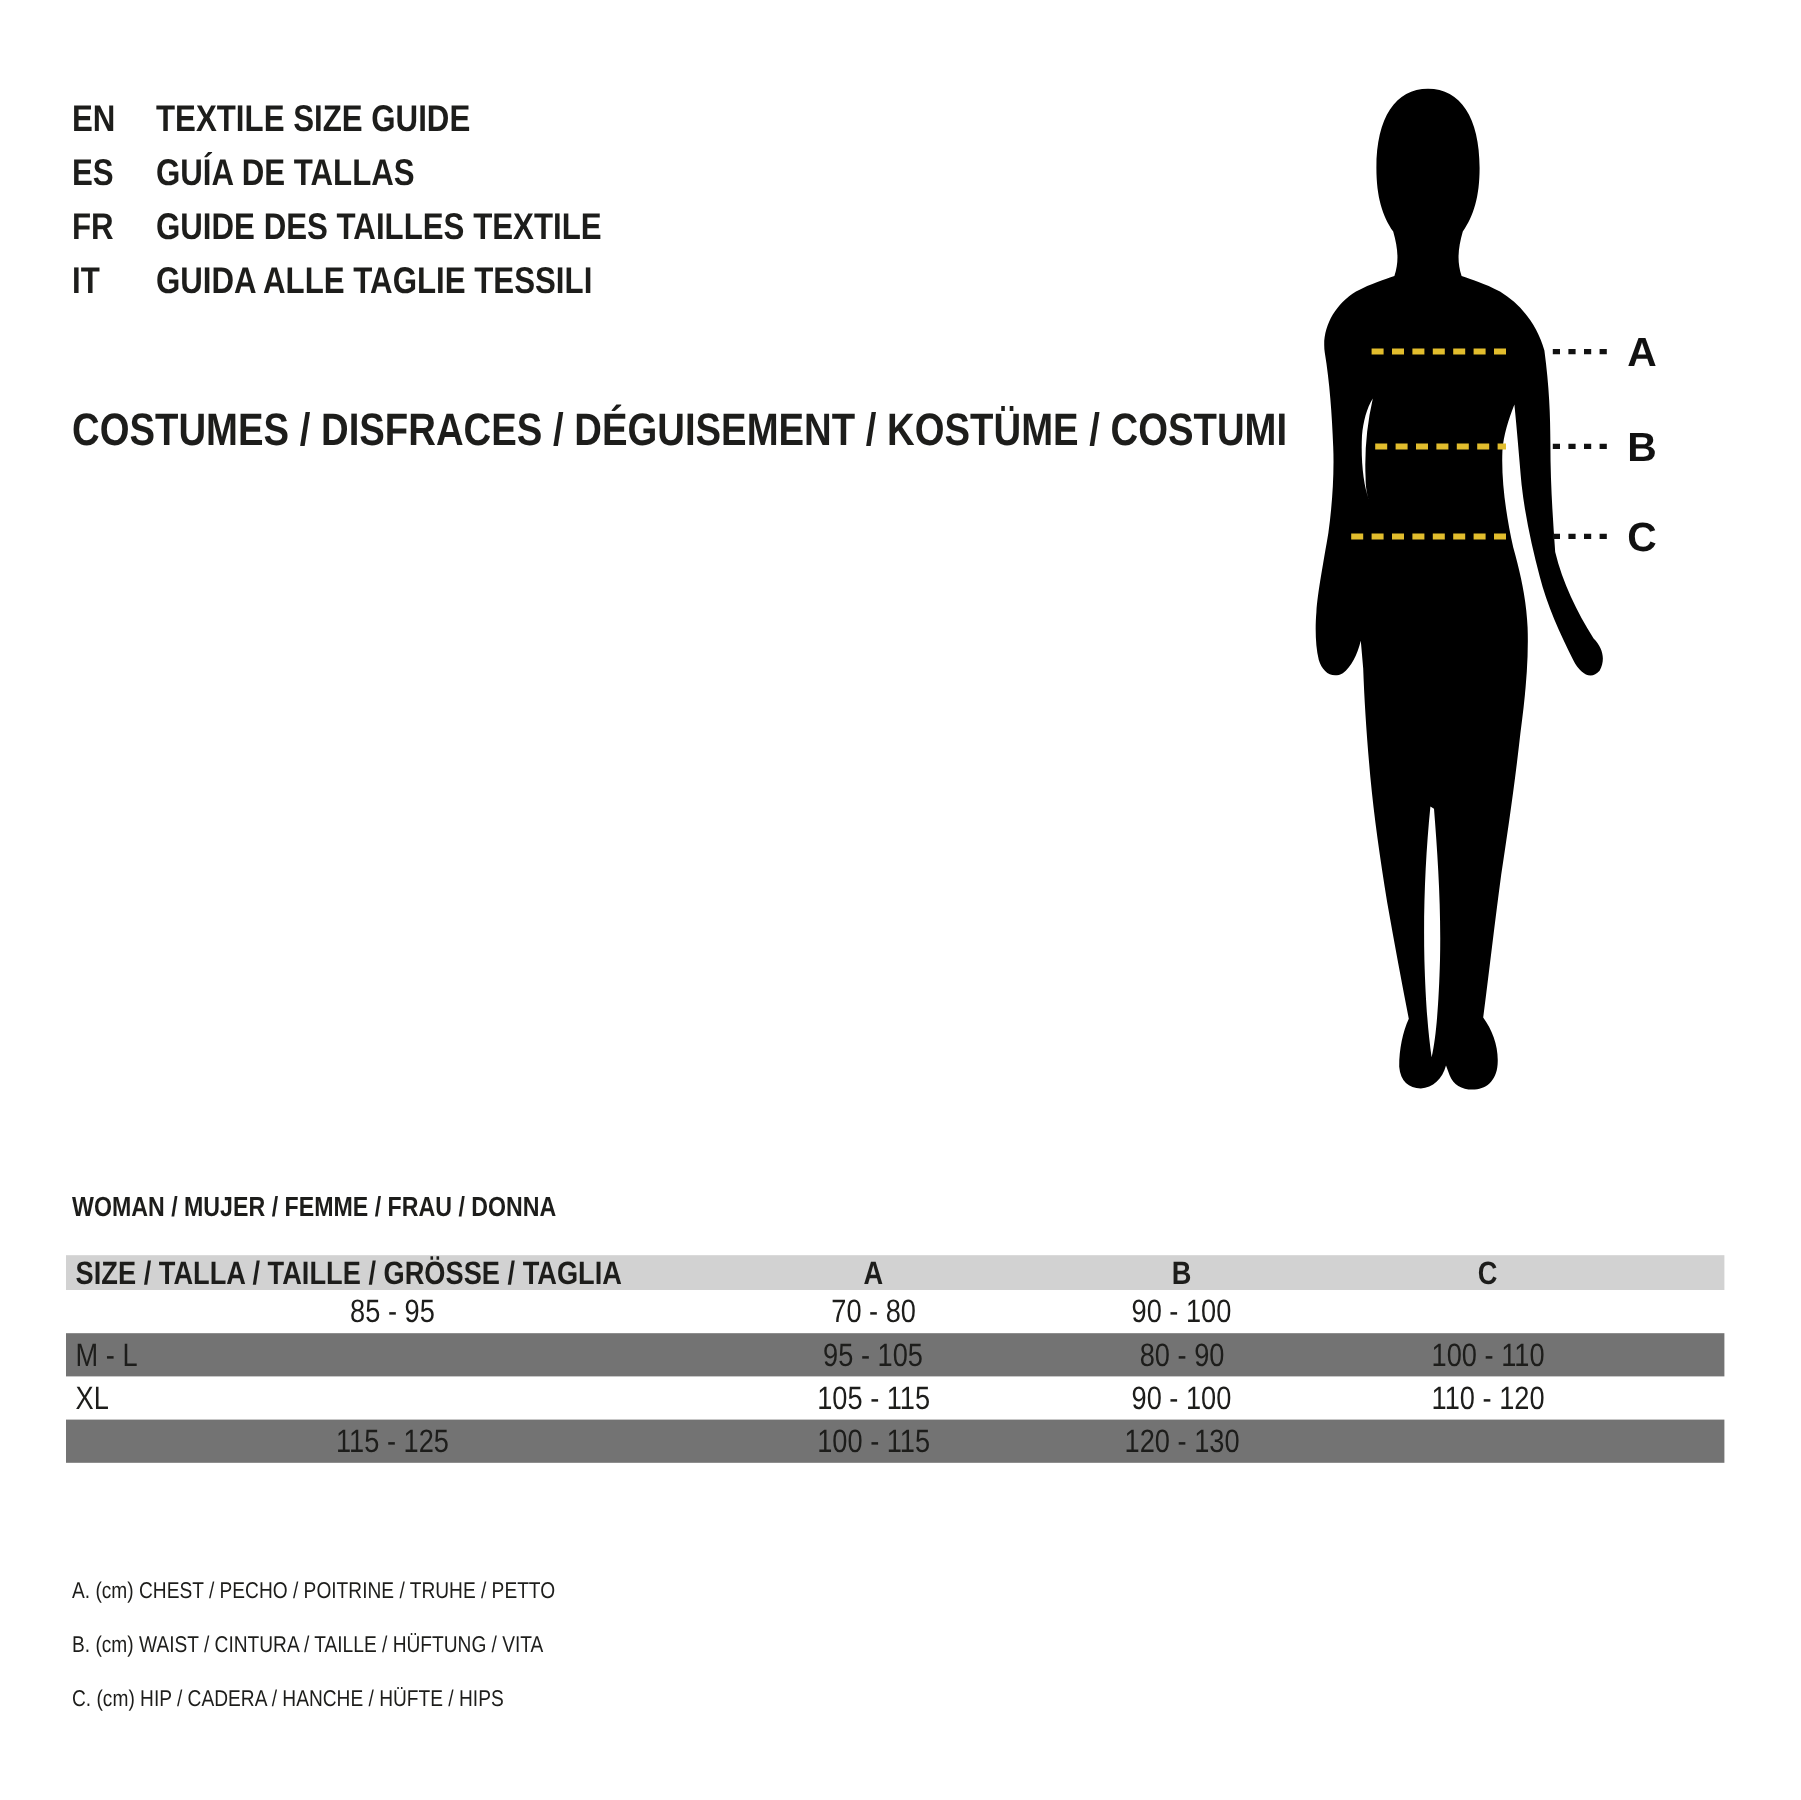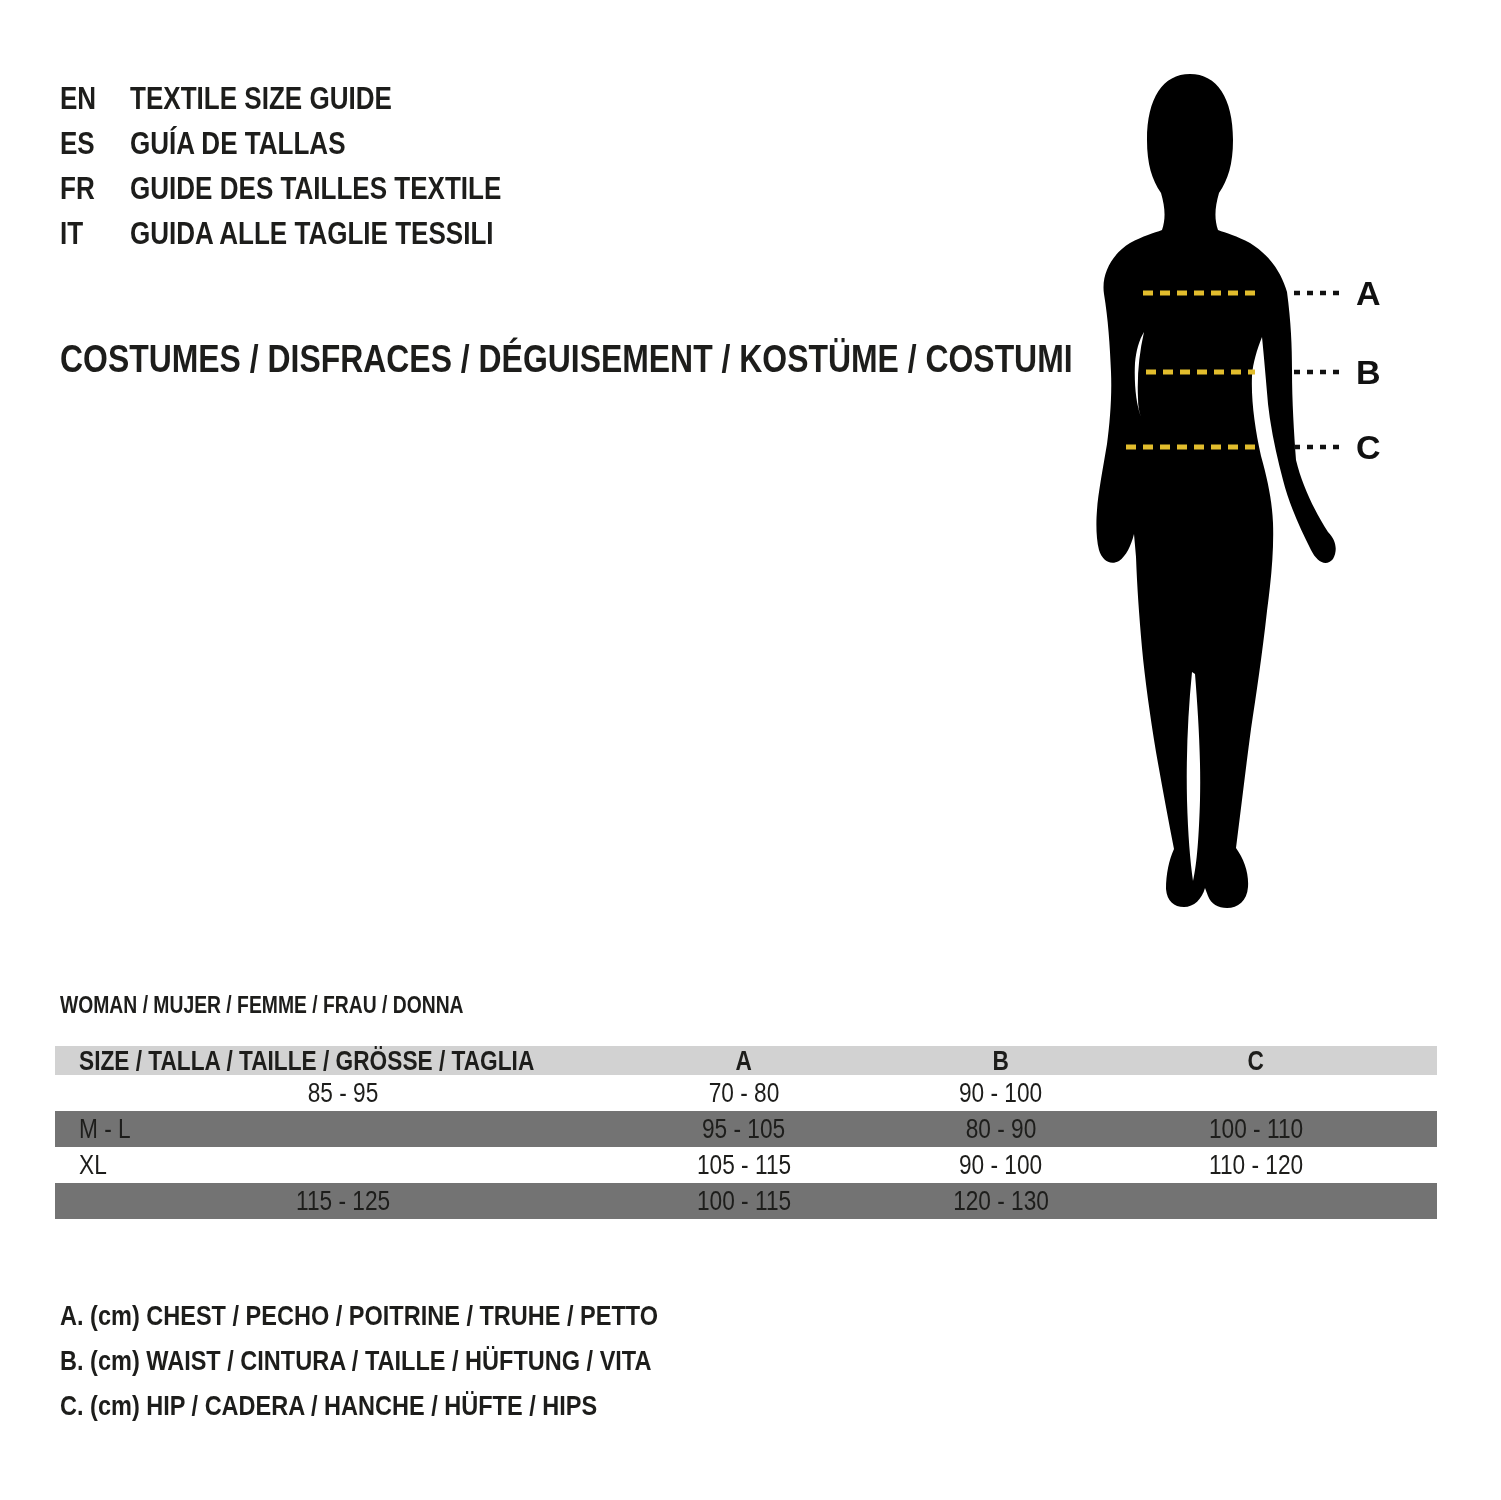--- a/index.html
+++ b/index.html
@@ -19,30 +19,30 @@
   .costumes{position:absolute;left:60px;top:340px;font-size:38px;font-weight:bold;line-height:1;}
 
   
   .figure{position:absolute;left:1040px;top:60px;width:460px;height:900px;}
 
   
   .woman-title{position:absolute;left:60px;top:992px;font-size:23px;font-weight:bold;}
 
   
   .size-table{position:absolute;left:55px;top:1046px;width:1382px;font-size:27px;}
-  .trow{display:grid;grid-template-columns:545px 256px 258px 252px 71px;align-items:center;padding-left:16px;}
+  .trow{display:grid;grid-template-columns:545px 256px 258px 252px 71px;align-items:center;}
   .thead{height:29px;background:#d2d2d2;font-weight:bold;}
   .tdata{height:36px;}
   .tdata.alt{background:#737373;}
   .c0{text-align:left;padding-left:8px;}
   .cc{text-align:center;}
 
   
   .legend{position:absolute;left:60px;top:1293px;}
-  .legend-line{display:flex;align-items:center;height:45px;font-size:28px;font-weight:bold;}
+  .legend-line{display:flex;align-items:flex-end;height:45px;font-size:19px;font-weight:normal;}
 </style>
 </head>
 <body>
 
 <div class="canvas">
 
   <div class="lang-block">
     <div class="lang-row">
       <span class="lang-code"><span class="cond">EN</span></span>
       <span class="cond">TEXTILE SIZE GUIDE</span>

